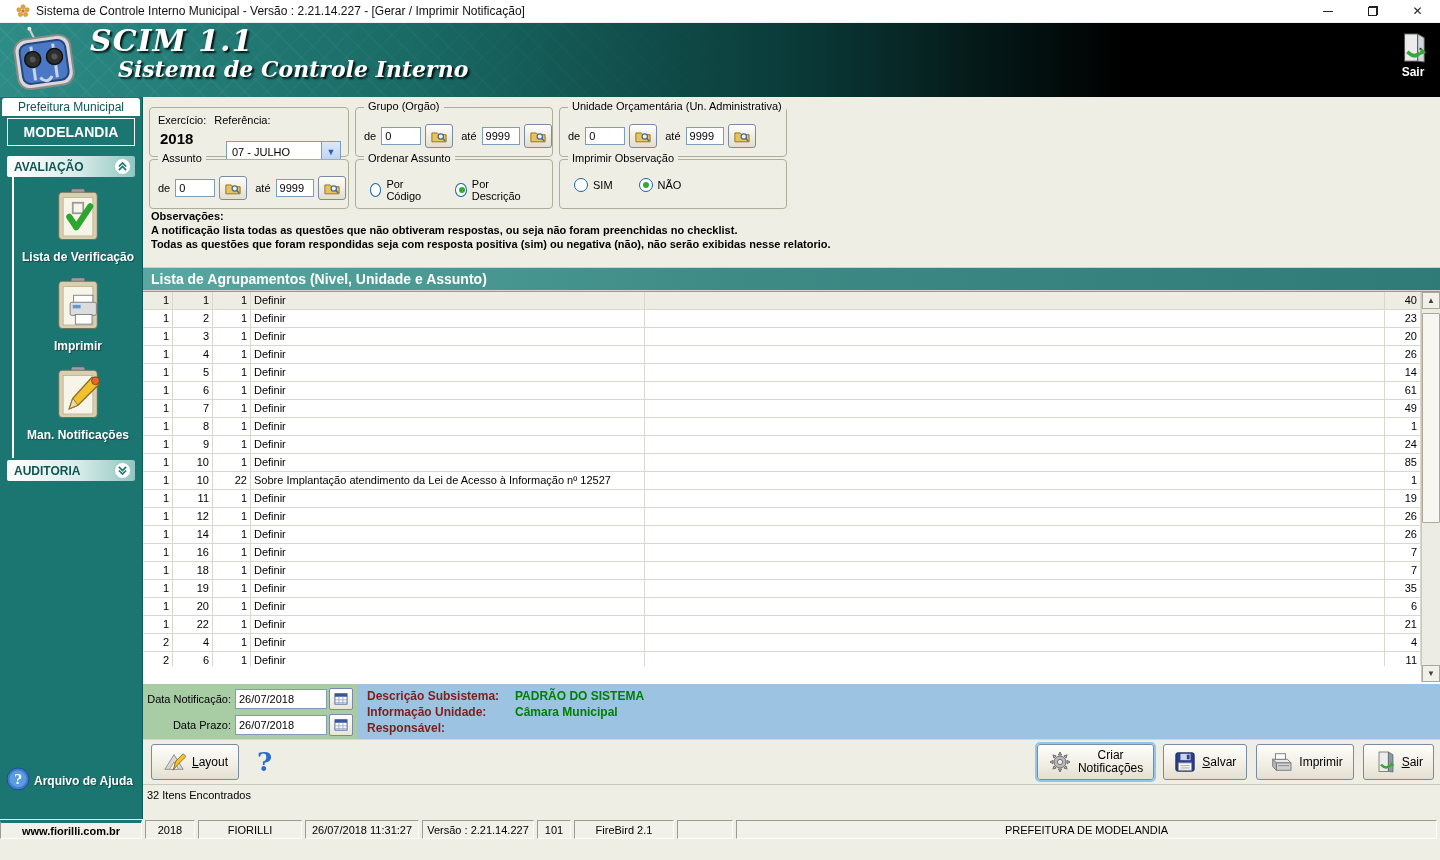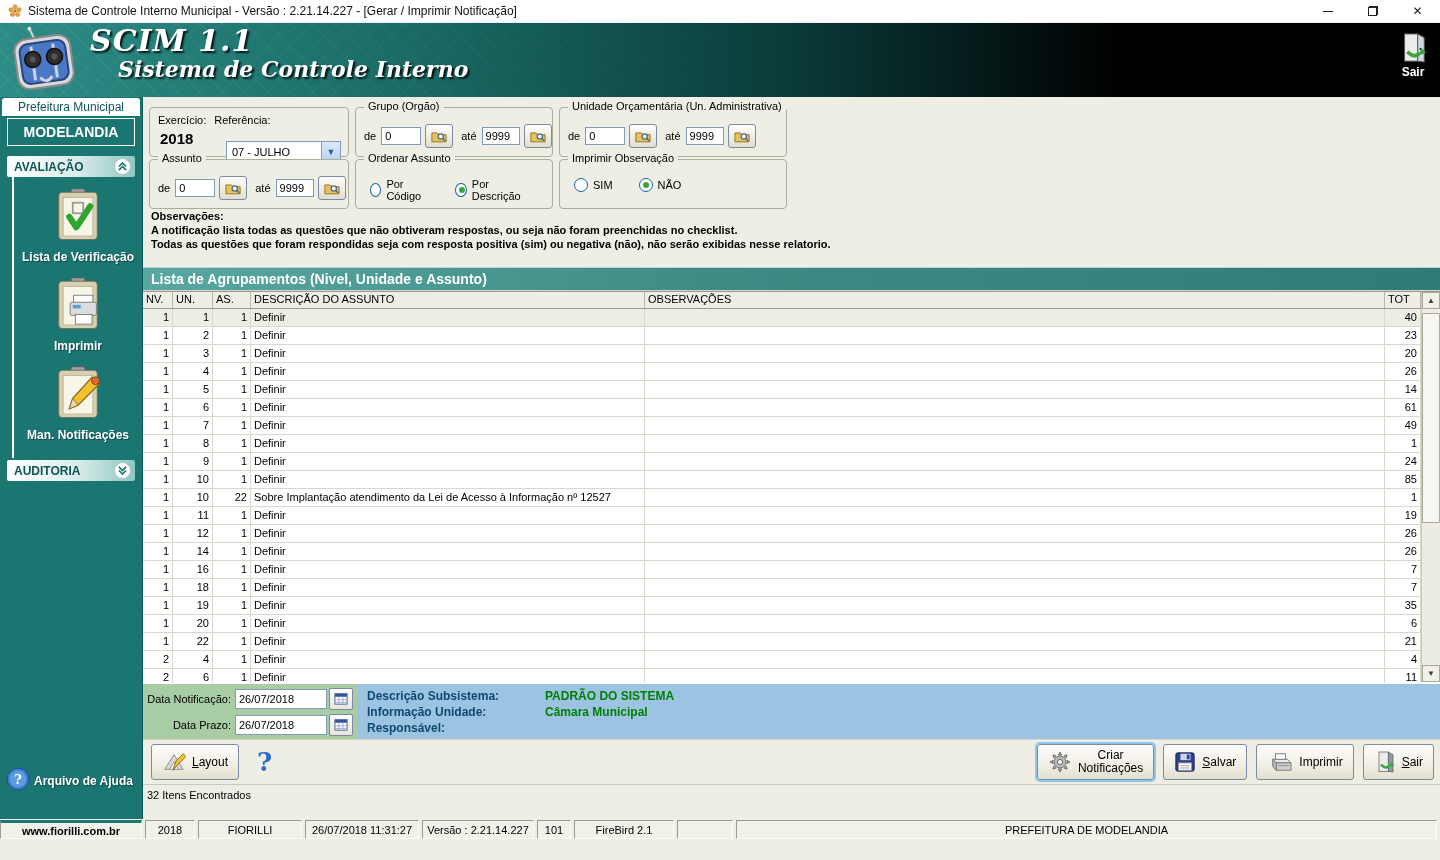--- a/index.html
+++ b/index.html
@@ -2,21 +2,21 @@
 <html><head>
 <meta charset="utf-8">
 <style>
   html,body{margin:0;padding:0;}
   body{width:1440px;height:860px;overflow:hidden;font-family:"Liberation Sans",sans-serif;
        -webkit-font-smoothing:antialiased;background:#EFEEE5;}
   .app{width:1440px;height:860px;display:flex;flex-direction:column;}
 
   
   .titlebar{height:22px;background:#ffffff;display:flex;align-items:center;font-size:12px;color:#111;
-            border-bottom:1px solid #f0f0f0;flex:0 0 auto;}
+            border-bottom:1px solid #f0f0f0;flex:0 0 auto;padding-left:8px;}
   .titlebar .appicon{margin:0 6px 0 8px;display:flex;align-items:center;}
   .titlebar .title-text{flex:1;white-space:nowrap;overflow:hidden;}
   .winbtns{display:flex;align-items:center;height:100%;}
   .winbtn{width:45px;height:100%;display:flex;align-items:center;justify-content:center;color:#222;font-size:12px;}
   .restore-glyph{position:relative;width:10px;height:10px;}
   .restore-glyph::before{content:"";position:absolute;right:0;top:0;width:7px;height:7px;border:1px solid #222;background:#fff;}
   .restore-glyph::after{content:"";position:absolute;left:0;bottom:0;width:7px;height:7px;border:1px solid #222;background:#fff;}
   .min-glyph{width:10px;height:1px;background:#222;}
 
   
@@ -111,21 +111,21 @@
   
   .footer-panel{height:55px;flex:0 0 auto;display:flex;border-top:2px solid #fff;}
   .fp-green{width:214px;flex:0 0 auto;background:#A8CCA4;display:flex;flex-direction:column;justify-content:center;
             padding-right:0;font-size:11px;}
   .fp-row{display:flex;align-items:center;justify-content:flex-end;margin:2px 4px;}
   .fp-row .lbl{margin-right:4px;}
   .cal-btn{width:22px;height:20px;margin-left:2px;border:1px solid #7B8BA6;border-radius:2px;
            background:linear-gradient(#FEFEFC,#E8E5D8);display:flex;align-items:center;justify-content:center;}
   .fp-blue{flex:1;background:#9DC3E3;font-size:12px;display:flex;flex-direction:column;justify-content:center;padding-left:10px;}
   .fp-line{display:flex;margin:1px 0;}
-  .fp-line .k{font-weight:bold;color:#0c4a6e;width:178px;}
+  .fp-line .k{font-weight:bold;color:#7f1d1d;width:148px;}
   .fp-line .v{font-weight:bold;color:#008000;}
 
   
   .toolbar{height:44px;flex:0 0 auto;background:#EFEEE5;border-top:1px solid #d7d6cb;display:flex;align-items:center;}
   .xpbtn{height:36px;border:1px solid #7B8BA6;border-radius:3px;background:linear-gradient(#FEFEFB,#F0EDE3 60%,#E3DFD0);
          display:flex;align-items:center;justify-content:center;font-size:12px;color:#000;padding:0 10px;box-sizing:border-box;}
   .xpbtn u{text-decoration:underline;}
   .xpbtn .bicon{margin-right:6px;display:flex;align-items:center;}
   .xpbtn.focused{outline:2px solid #8DC6F0;outline-offset:0px;}
   .btn2line{line-height:13px;text-align:center;}
@@ -415,28 +415,20 @@
           <div>A notificação lista todas as questões que não obtiveram respostas, ou seja não foram preenchidas no checklist.</div>
           <div>Todas as questões que foram respondidas seja com resposta positiva (sim) ou negativa (não), não serão exibidas nesse relatorio.</div>
         </div>
       </div>
 
       <div class="section-bar">
         <span>Lista de Agrupamentos (Nivel, Unidade e Assunto)</span>
       </div>
 
       <div class="grid-wrap">
-        <div class="g-header" id="grid-header">
-            <div class="g-hcell al-l" style="width: 30px;">NV.</div>
-            <div class="g-hcell al-l" style="width: 40px;">UN.</div>
-            <div class="g-hcell al-l" style="width: 38px;">AS.</div>
-            <div class="g-hcell al-l" style="width: 394px;">DESCRIÇÃO DO ASSUNTO</div>
-            <div class="g-hcell al-l" style="width: 740px;">OBSERVAÇÕES</div>
-            <div class="g-hcell al-l" style="width: 36px;">TOT</div>
-          </div>
         <div class="g-body" id="grid-body">
             <div class="g-row sel">
               <div class="g-cell al-r" style="width: 30px;">1</div>
               <div class="g-cell al-r" style="width: 40px;">1</div>
               <div class="g-cell al-r" style="width: 38px;">1</div>
               <div class="g-cell al-l" style="width: 394px;">Definir</div>
               <div class="g-cell al-l" style="width: 740px;"></div>
               <div class="g-cell al-r" style="width: 36px;">40</div>
             </div>
             <div class="g-row">

